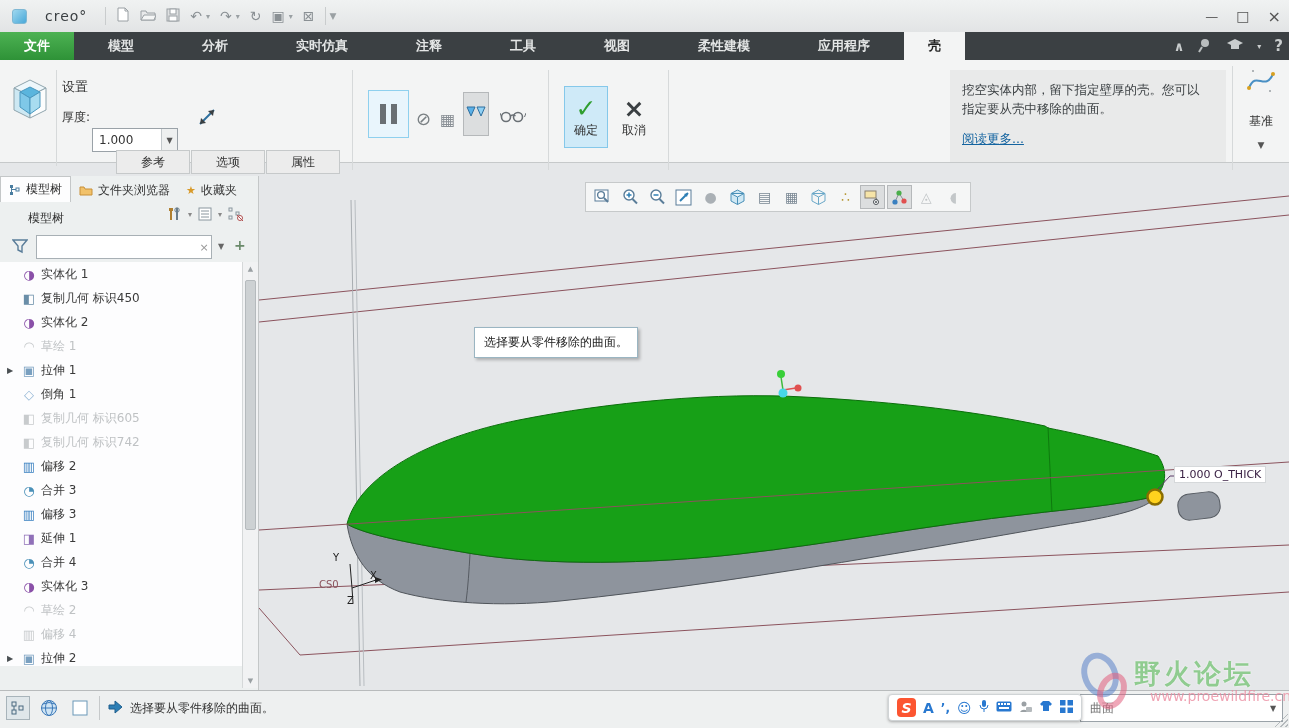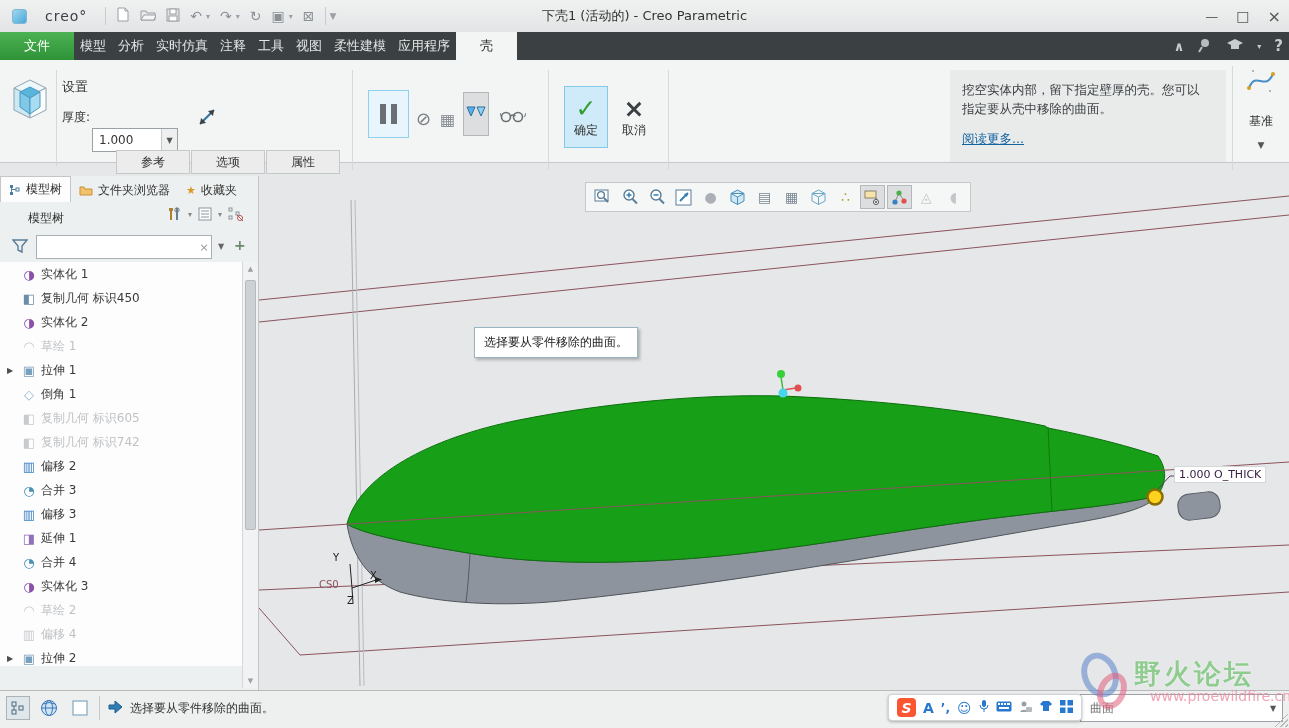--- a/index.html
+++ b/index.html
@@ -15,22 +15,22 @@
   .logo-txt { font-size:14px; color:#3a3f42; margin-left:18px; letter-spacing:1px;text-align:center; }
   .qat { display:flex; align-items:center; gap:10px; margin-left:18px; color:#8a9094; font-size:14px; }
   .qat .sep { width:1px; height:18px; background:#c9cccd; }
   .qat .g { cursor:default; }
   .qat .dd { font-size:8px; color:#9aa0a3; margin-left:-6px; }
   .tb-title { position:absolute; left:0; right:0; text-align:center; font-size:13px; color:#333; pointer-events:none; }
   .winbtns { position:absolute; right:8px; top:0; height:32px; display:flex; align-items:center; gap:18px;
     color:#555; font-size:13px; }
 
   
-  .tabbar { position:absolute; left:0; top:32px; width:1289px; height:28px; background:#3b4043; display:flex; }
-  .rtab { padding:0 6px; line-height:28px; font-size:13px; color:#e4e6e6; white-space:nowrap; }
+  .tabbar { position:absolute; left:0; top:32px; width:1289px; height:28px; background:#3b4043; display:flex;font-weight:bold; }
+  .rtab { padding:0 34px; line-height:28px; font-size:13px; color:#e4e6e6; white-space:nowrap; }
   .rtab.file { background:linear-gradient(#4db253,#2e9237); color:#fff; padding:0 24px; }
   .rtab.active { background:#f3f4f4; color:#222; padding:0 24px; }
   .tabbar-right { position:absolute; right:6px; top:32px; height:28px; display:flex; align-items:center; gap:13px;
     color:#c9cdce; font-size:13px; }
 
   
   .ribbon { position:absolute; left:0; top:60px; width:1289px; height:103px; background:#f3f4f4;
     border-bottom:1px solid #c6c9ca; }
   .vsep { position:absolute; width:1px; background:#d6d9da; }
   .grp-title { position:absolute; font-size:13px; color:#333; }
@@ -170,21 +170,20 @@
         <span class="dd">▾</span>
       <span class="g">↷</span>
         <span class="dd">▾</span>
       <span class="g">↻</span>
       <span class="g">▣</span>
         <span class="dd">▾</span>
       <span class="g">⊠</span>
       <span class="sep"></span>
       <span class="dd" style="font-size:9px">▼</span>
     </div>
-    <div class="tb-title">下壳1 (活动的) - Creo Parametric</div>
     <div class="winbtns">
       <span>—</span>
       <span style="font-size:14px">□</span>
       <span style="font-size:16px">×</span>
     </div>
   </div>
 
   <div class="tabbar">
     <span class="rtab file">文件</span>
     <span class="rtab">模型</span>

